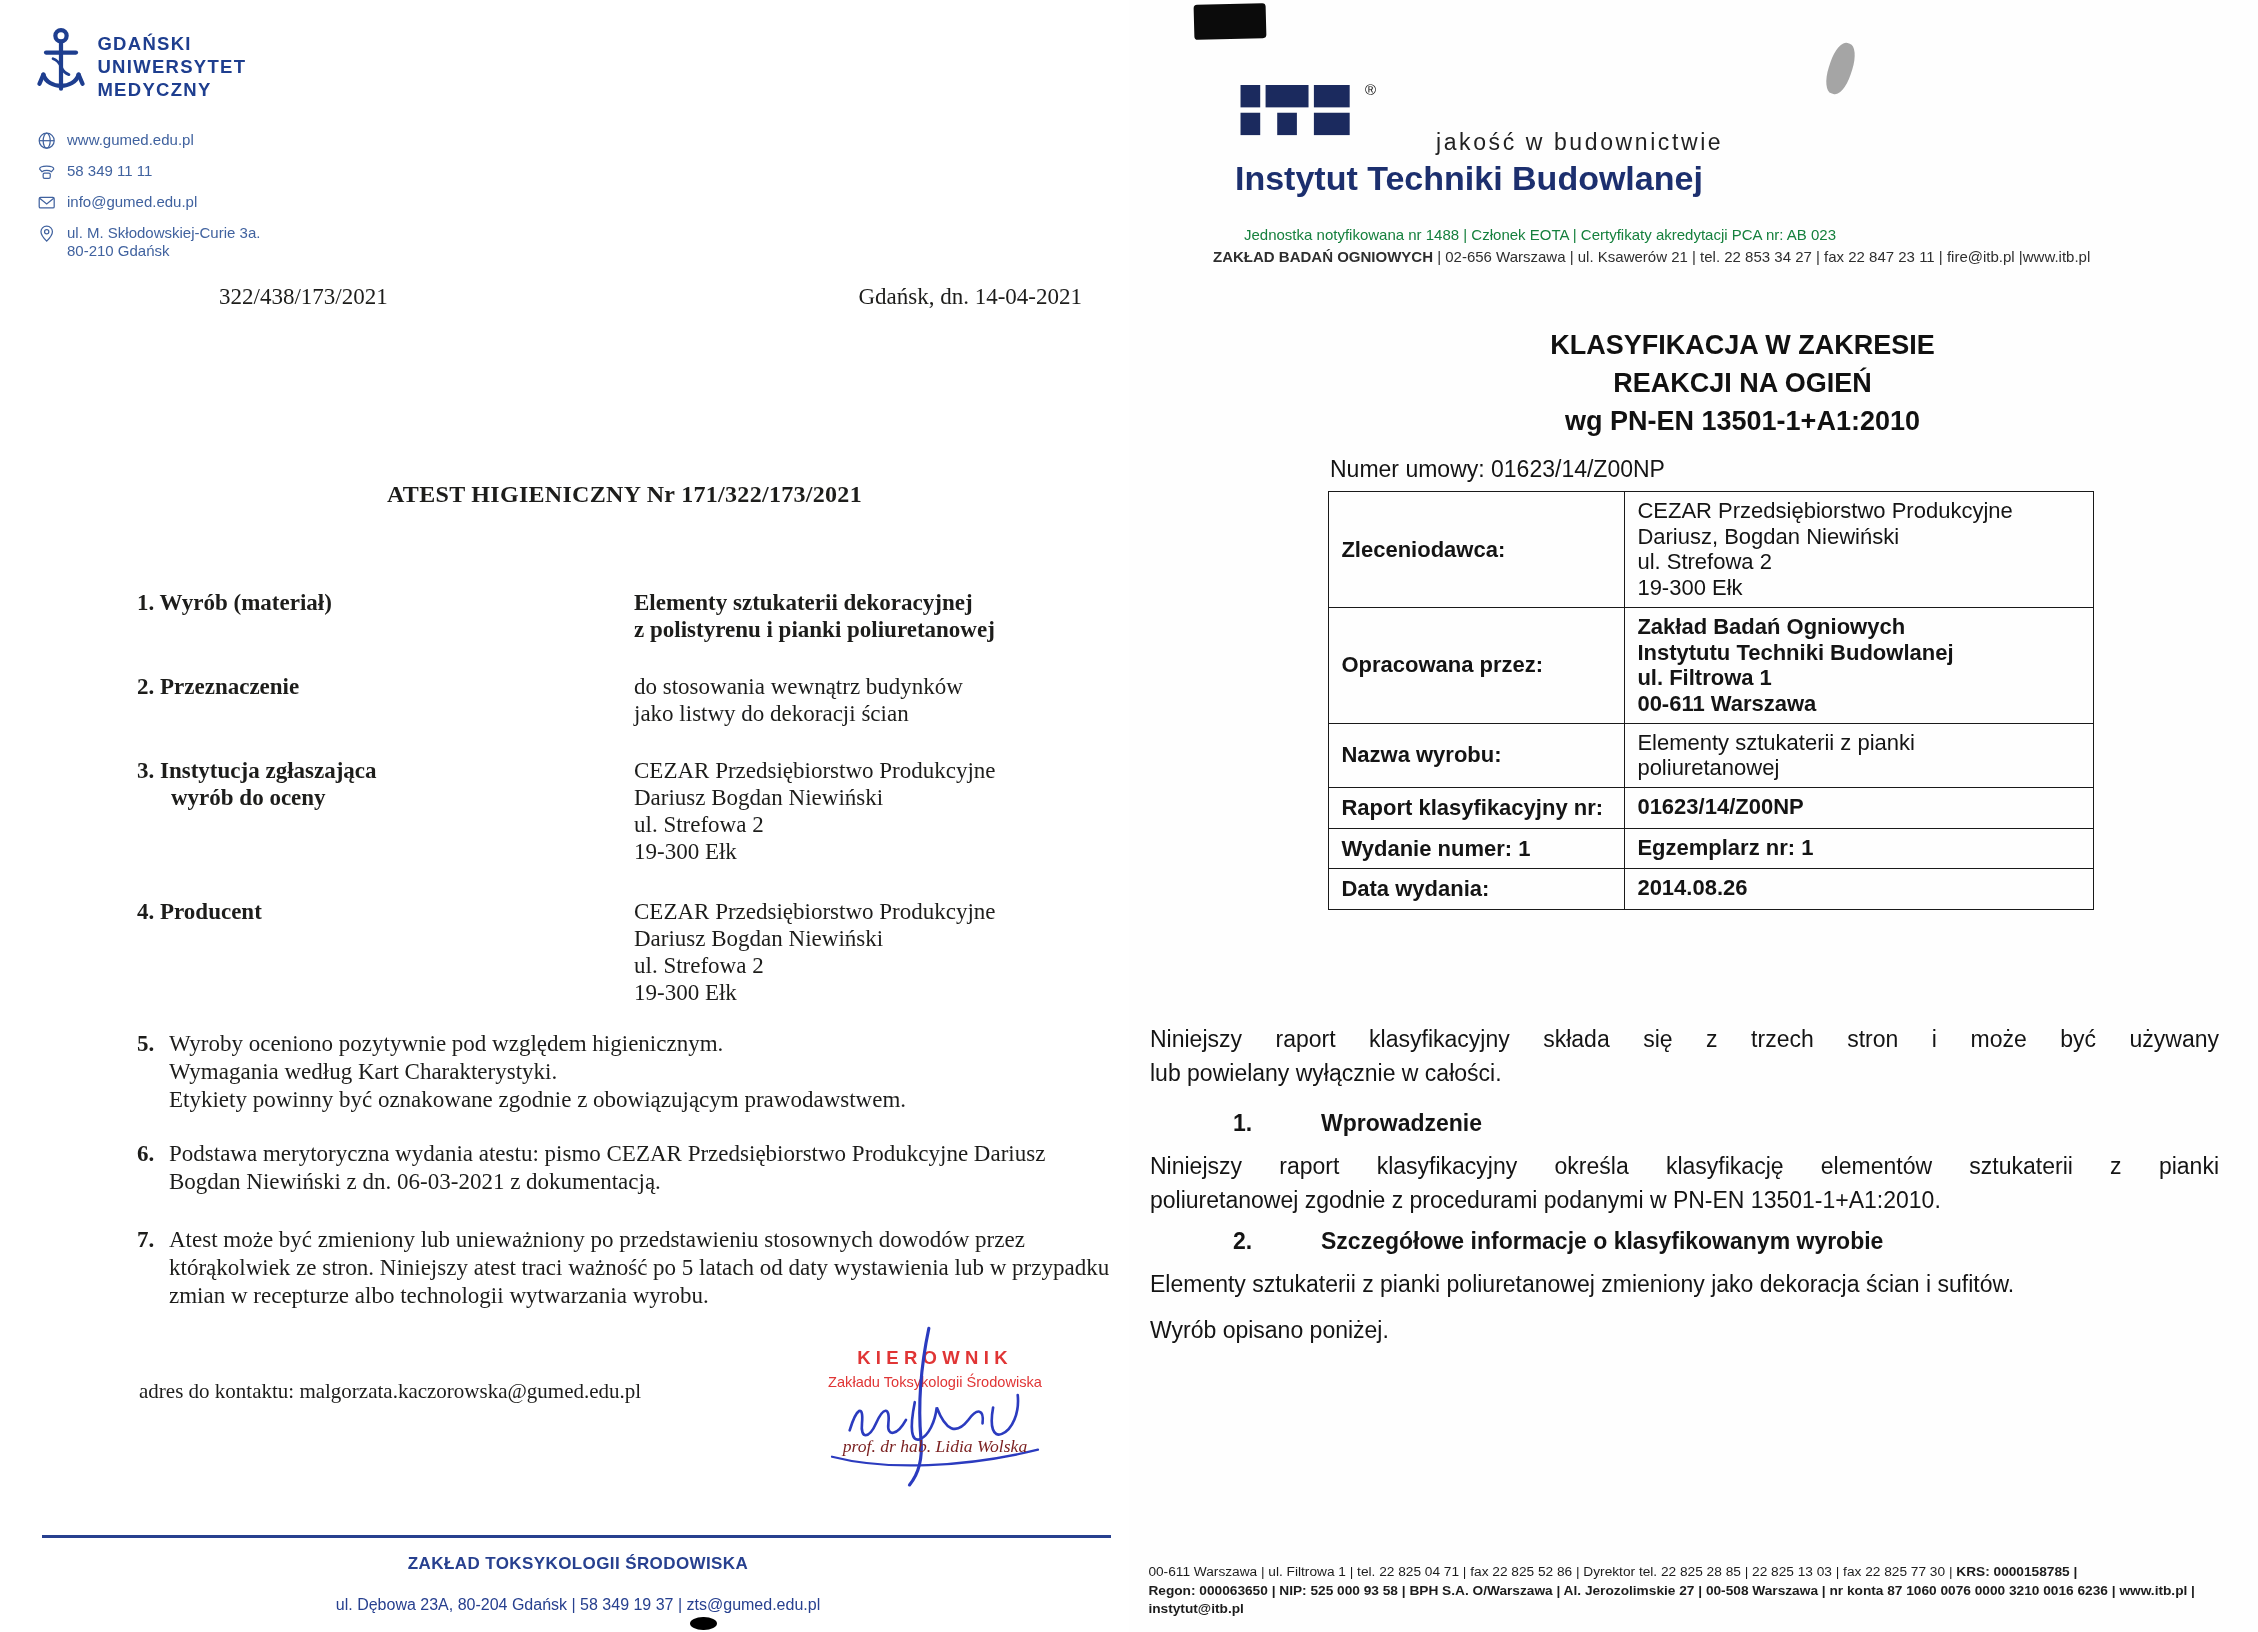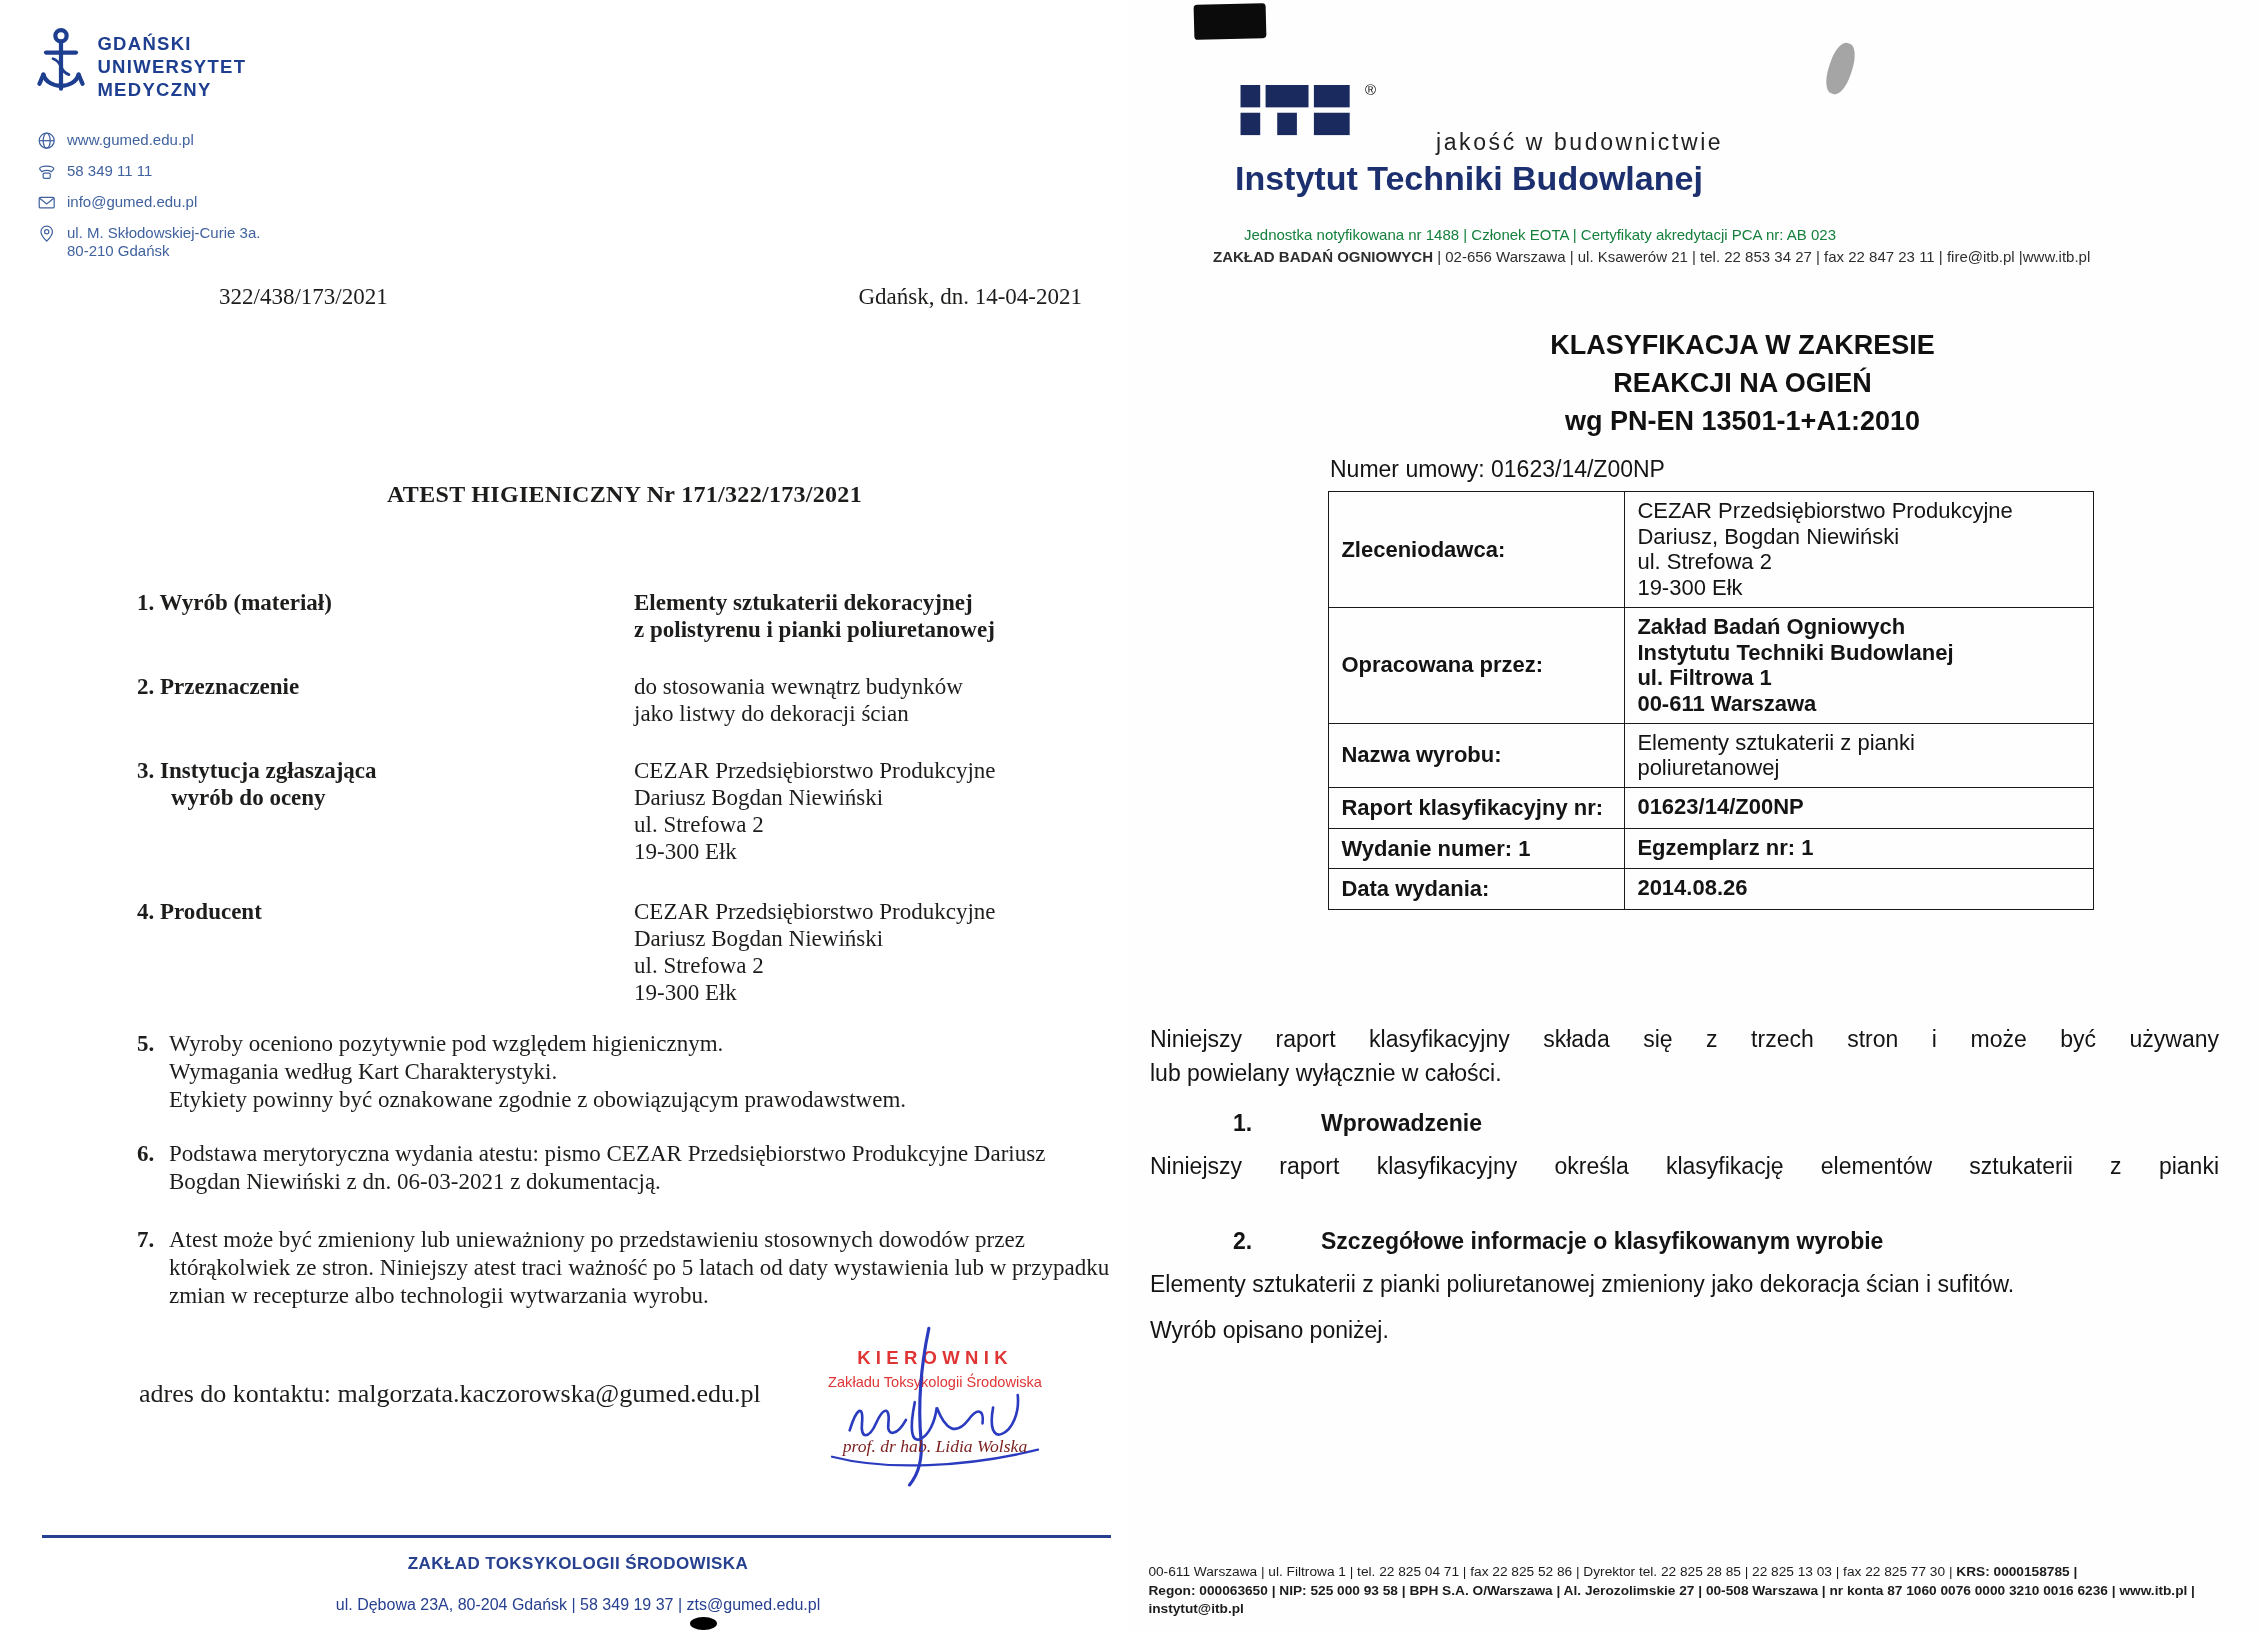--- a/index.html
+++ b/index.html
@@ -30,21 +30,21 @@
   .item { position:absolute; left:137px; width:981px; display:flex; font-size:23px; line-height:27px; }
   .item-label { width:497px; font-weight:bold; flex:none; }
   .item-label .label2 { padding-left:34px; }
   .item-values.boldv { font-weight:bold; }
 
   .para { position:absolute; left:137px; width:1015px; display:flex; font-size:23px; line-height:28px; }
   .para-num { width:32px; font-weight:bold; flex:none; }
   .para-lines { flex:1; }
   .para-lines div { white-space:nowrap; }
 
-  .contact-line { position:absolute; top:1379px; left:139px; font-size:26px; }
+  .contact-line { position:absolute; top:1379px; left:139px; font-size:21px; }
 
   .signature-block { position:absolute; top:1335px; left:776px; width:318px; height:168px;
                      text-align:center; font-family:"Liberation Sans", sans-serif; }
   .sig-role { position:absolute; top:12.4px; width:100%; color:#e03535; font-weight:bold;
               font-size:18.5px; letter-spacing:5.3px; }
   .sig-unit { position:absolute; top:39px; width:100%; color:#e03535; font-size:14.6px; }
   .sig-name { position:absolute; top:101px; width:100%; color:#7a1f1f; font-size:17.6px;
               font-style:italic; font-family:"Liberation Serif", serif; }
   .sig-svg  { position:absolute; top:-12.4px; left:19.4px; }
 
@@ -366,20 +366,21 @@
     <div class="jline">Niniejszy raport klasyfikacyjny składa się z trzech stron i może być używany</div>
     <div>lub powielany wyłącznie w całości.</div>
   </div>
 
   <div class="section-head" style="top:1110px">
     <span class="sec-num">1.</span>
     <span>Wprowadzenie</span>
   </div>
   <div class="body-para" style="top:1149px">
     <div class="jline">Niniejszy raport klasyfikacyjny określa klasyfikację elementów sztukaterii z pianki</div>
+    <div>poliuretanowej zgodnie z procedurami podanymi w PN-EN 13501-1+A1:2010.</div>
   </div>
 
   <div class="section-head" style="top:1228px">
     <span class="sec-num">2.</span>
     <span>Szczegółowe informacje o klasyfikowanym wyrobie</span>
   </div>
   <div class="body-para" style="top:1267px">
     <div>Elementy sztukaterii z pianki poliuretanowej zmieniony jako dekoracja ścian i sufitów.</div>
   </div>
   <div class="body-para" style="top:1313px">

